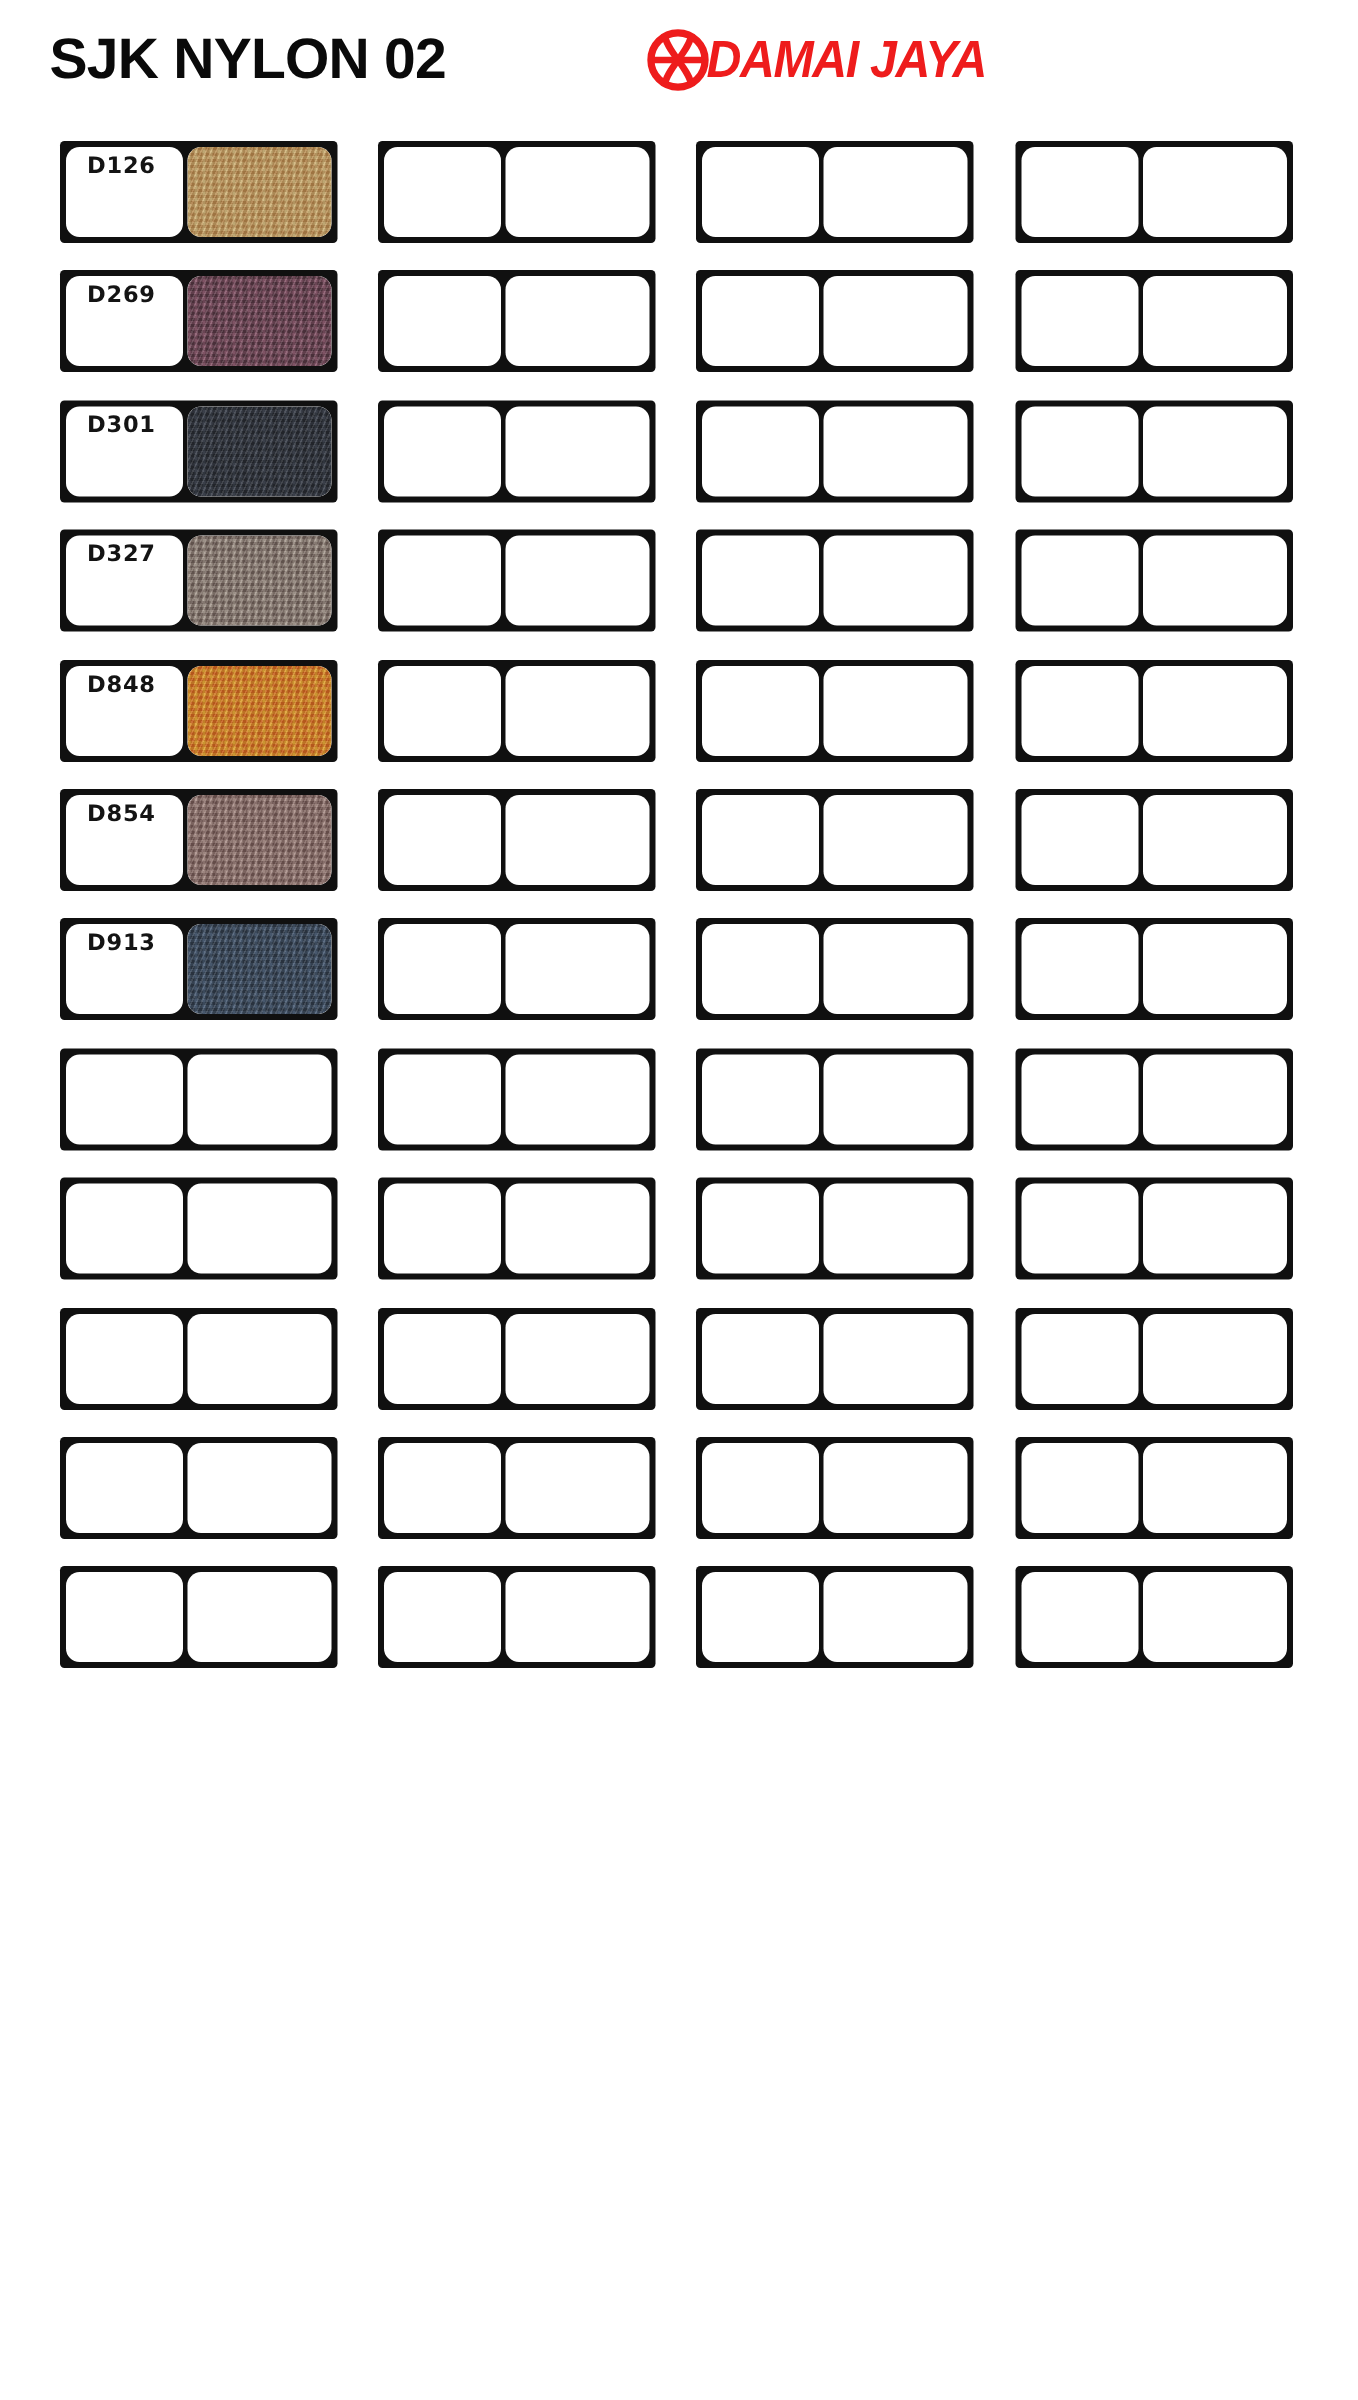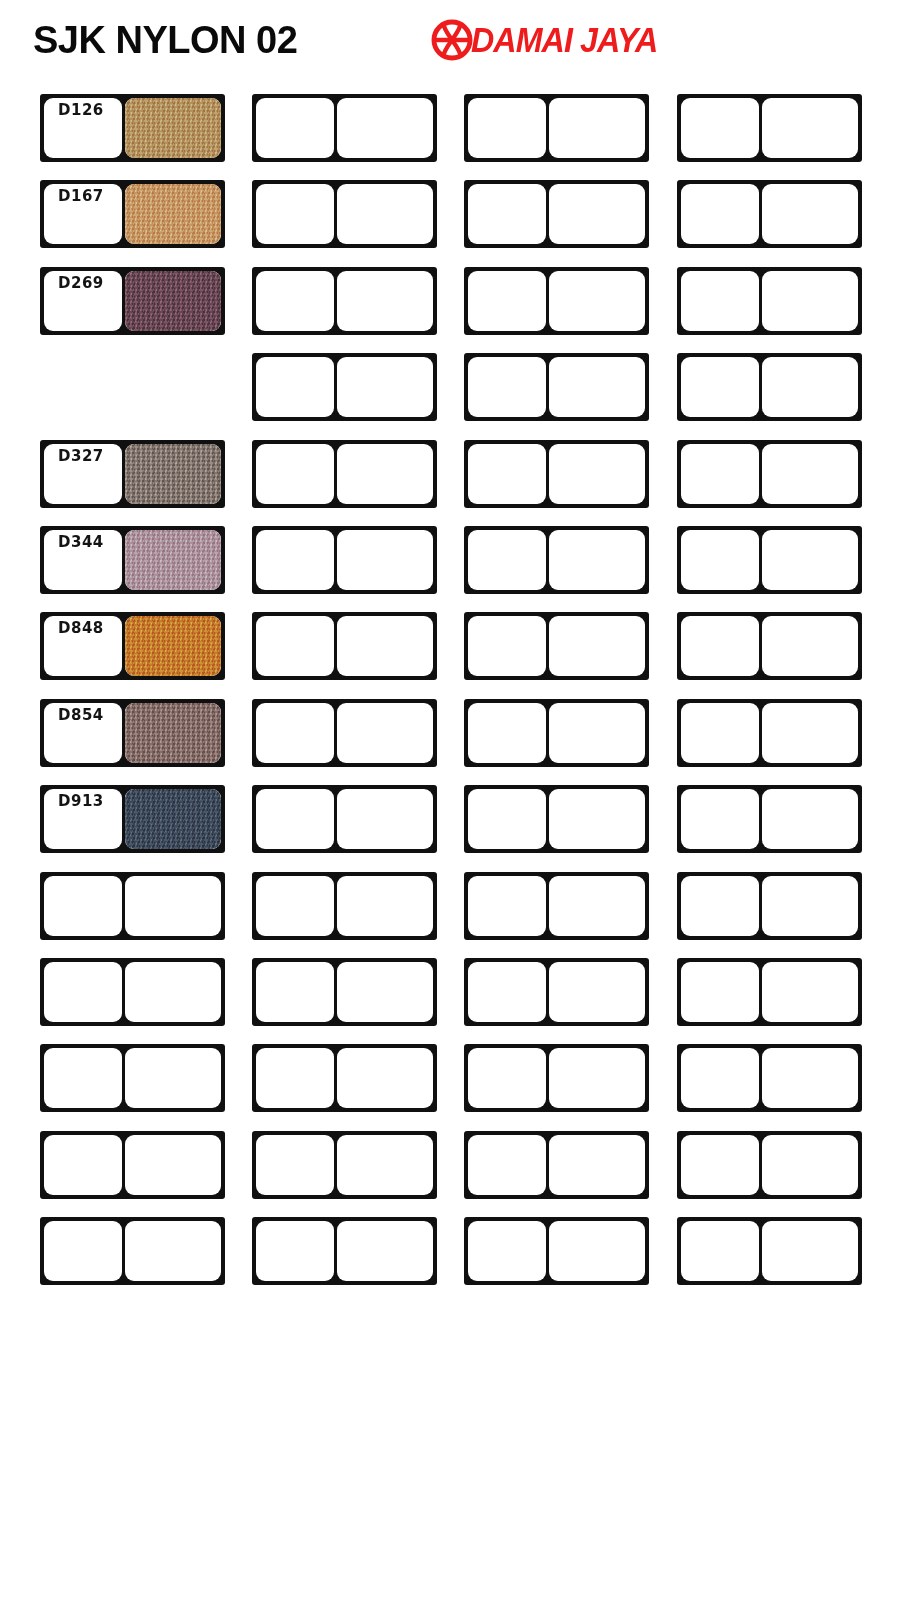--- a/index.html
+++ b/index.html
@@ -185,62 +185,48 @@
         <div class="cell-right"></div>
       </div>
       <div class="swatch-cell" data-col="3">
         <div class="cell-left"></div>
         <div class="cell-right"></div>
       </div>
     </div>
     <div class="grid-row">
       <div class="swatch-cell" data-col="0">
         <div class="cell-left">
-          <div class="code-label">D167</div>
-        </div>
-        <div class="cell-right">
-          <div class="fabric" style="background: rgb(211, 160, 104);"></div>
-        </div>
-      </div>
-      <div class="swatch-cell" data-col="1">
-        <div class="cell-left"></div>
-        <div class="cell-right"></div>
-      </div>
-      <div class="swatch-cell" data-col="2">
-        <div class="cell-left"></div>
-        <div class="cell-right"></div>
-      </div>
-      <div class="swatch-cell" data-col="3">
-        <div class="cell-left"></div>
-        <div class="cell-right"></div>
-      </div>
-    </div>
-    <div class="grid-row">
-      <div class="swatch-cell" data-col="0">
-        <div class="cell-left">
           <div class="code-label">D269</div>
         </div>
         <div class="cell-right">
           <div class="fabric" style="background: rgb(109, 71, 86);"></div>
         </div>
       </div>
       <div class="swatch-cell" data-col="1">
         <div class="cell-left"></div>
         <div class="cell-right"></div>
       </div>
       <div class="swatch-cell" data-col="2">
         <div class="cell-left"></div>
         <div class="cell-right"></div>
       </div>
       <div class="swatch-cell" data-col="3">
         <div class="cell-left"></div>
         <div class="cell-right"></div>
       </div>
     </div>
     <div class="grid-row">
+      <div class="swatch-cell" data-col="0">
+        <div class="cell-left">
+          <div class="code-label">D301</div>
+        </div>
+        <div class="cell-right">
+          <div class="fabric" style="background: rgb(50, 54, 63);"></div>
+        </div>
+      </div>
       <div class="swatch-cell" data-col="1">
         <div class="cell-left"></div>
         <div class="cell-right"></div>
       </div>
       <div class="swatch-cell" data-col="2">
         <div class="cell-left"></div>
         <div class="cell-right"></div>
       </div>
       <div class="swatch-cell" data-col="3">
         <div class="cell-left"></div>
@@ -265,42 +251,20 @@
         <div class="cell-right"></div>
       </div>
       <div class="swatch-cell" data-col="3">
         <div class="cell-left"></div>
         <div class="cell-right"></div>
       </div>
     </div>
     <div class="grid-row">
       <div class="swatch-cell" data-col="0">
         <div class="cell-left">
-          <div class="code-label">D344</div>
-        </div>
-        <div class="cell-right">
-          <div class="fabric" style="background: rgb(183, 154, 166);"></div>
-        </div>
-      </div>
-      <div class="swatch-cell" data-col="1">
-        <div class="cell-left"></div>
-        <div class="cell-right"></div>
-      </div>
-      <div class="swatch-cell" data-col="2">
-        <div class="cell-left"></div>
-        <div class="cell-right"></div>
-      </div>
-      <div class="swatch-cell" data-col="3">
-        <div class="cell-left"></div>
-        <div class="cell-right"></div>
-      </div>
-    </div>
-    <div class="grid-row">
-      <div class="swatch-cell" data-col="0">
-        <div class="cell-left">
           <div class="code-label">D848</div>
         </div>
         <div class="cell-right">
           <div class="fabric" style="background: rgb(210, 130, 42);"></div>
         </div>
       </div>
       <div class="swatch-cell" data-col="1">
         <div class="cell-left"></div>
         <div class="cell-right"></div>
       </div>

